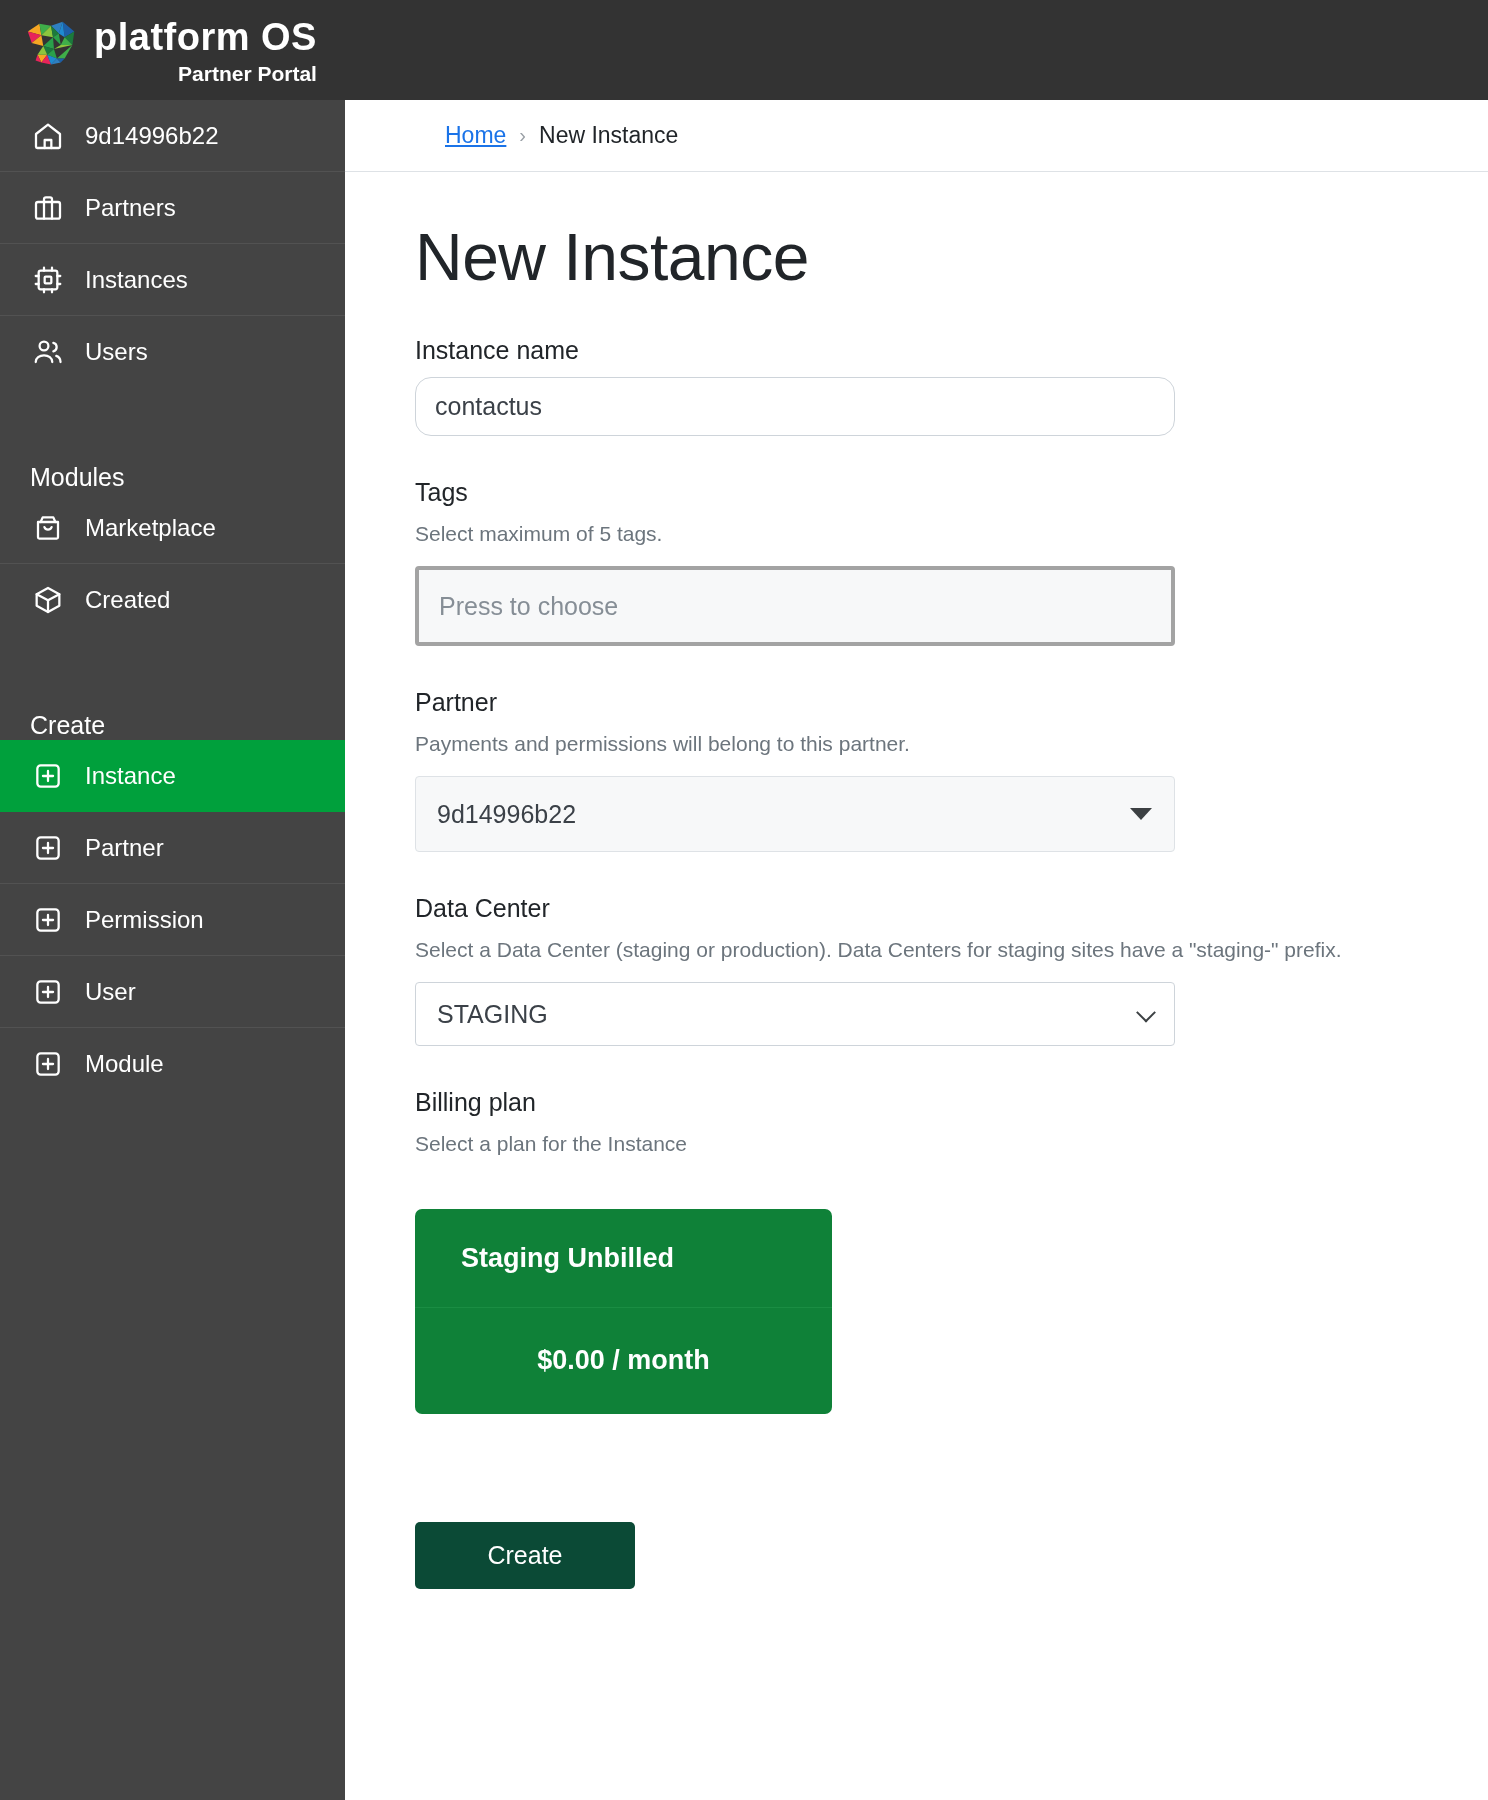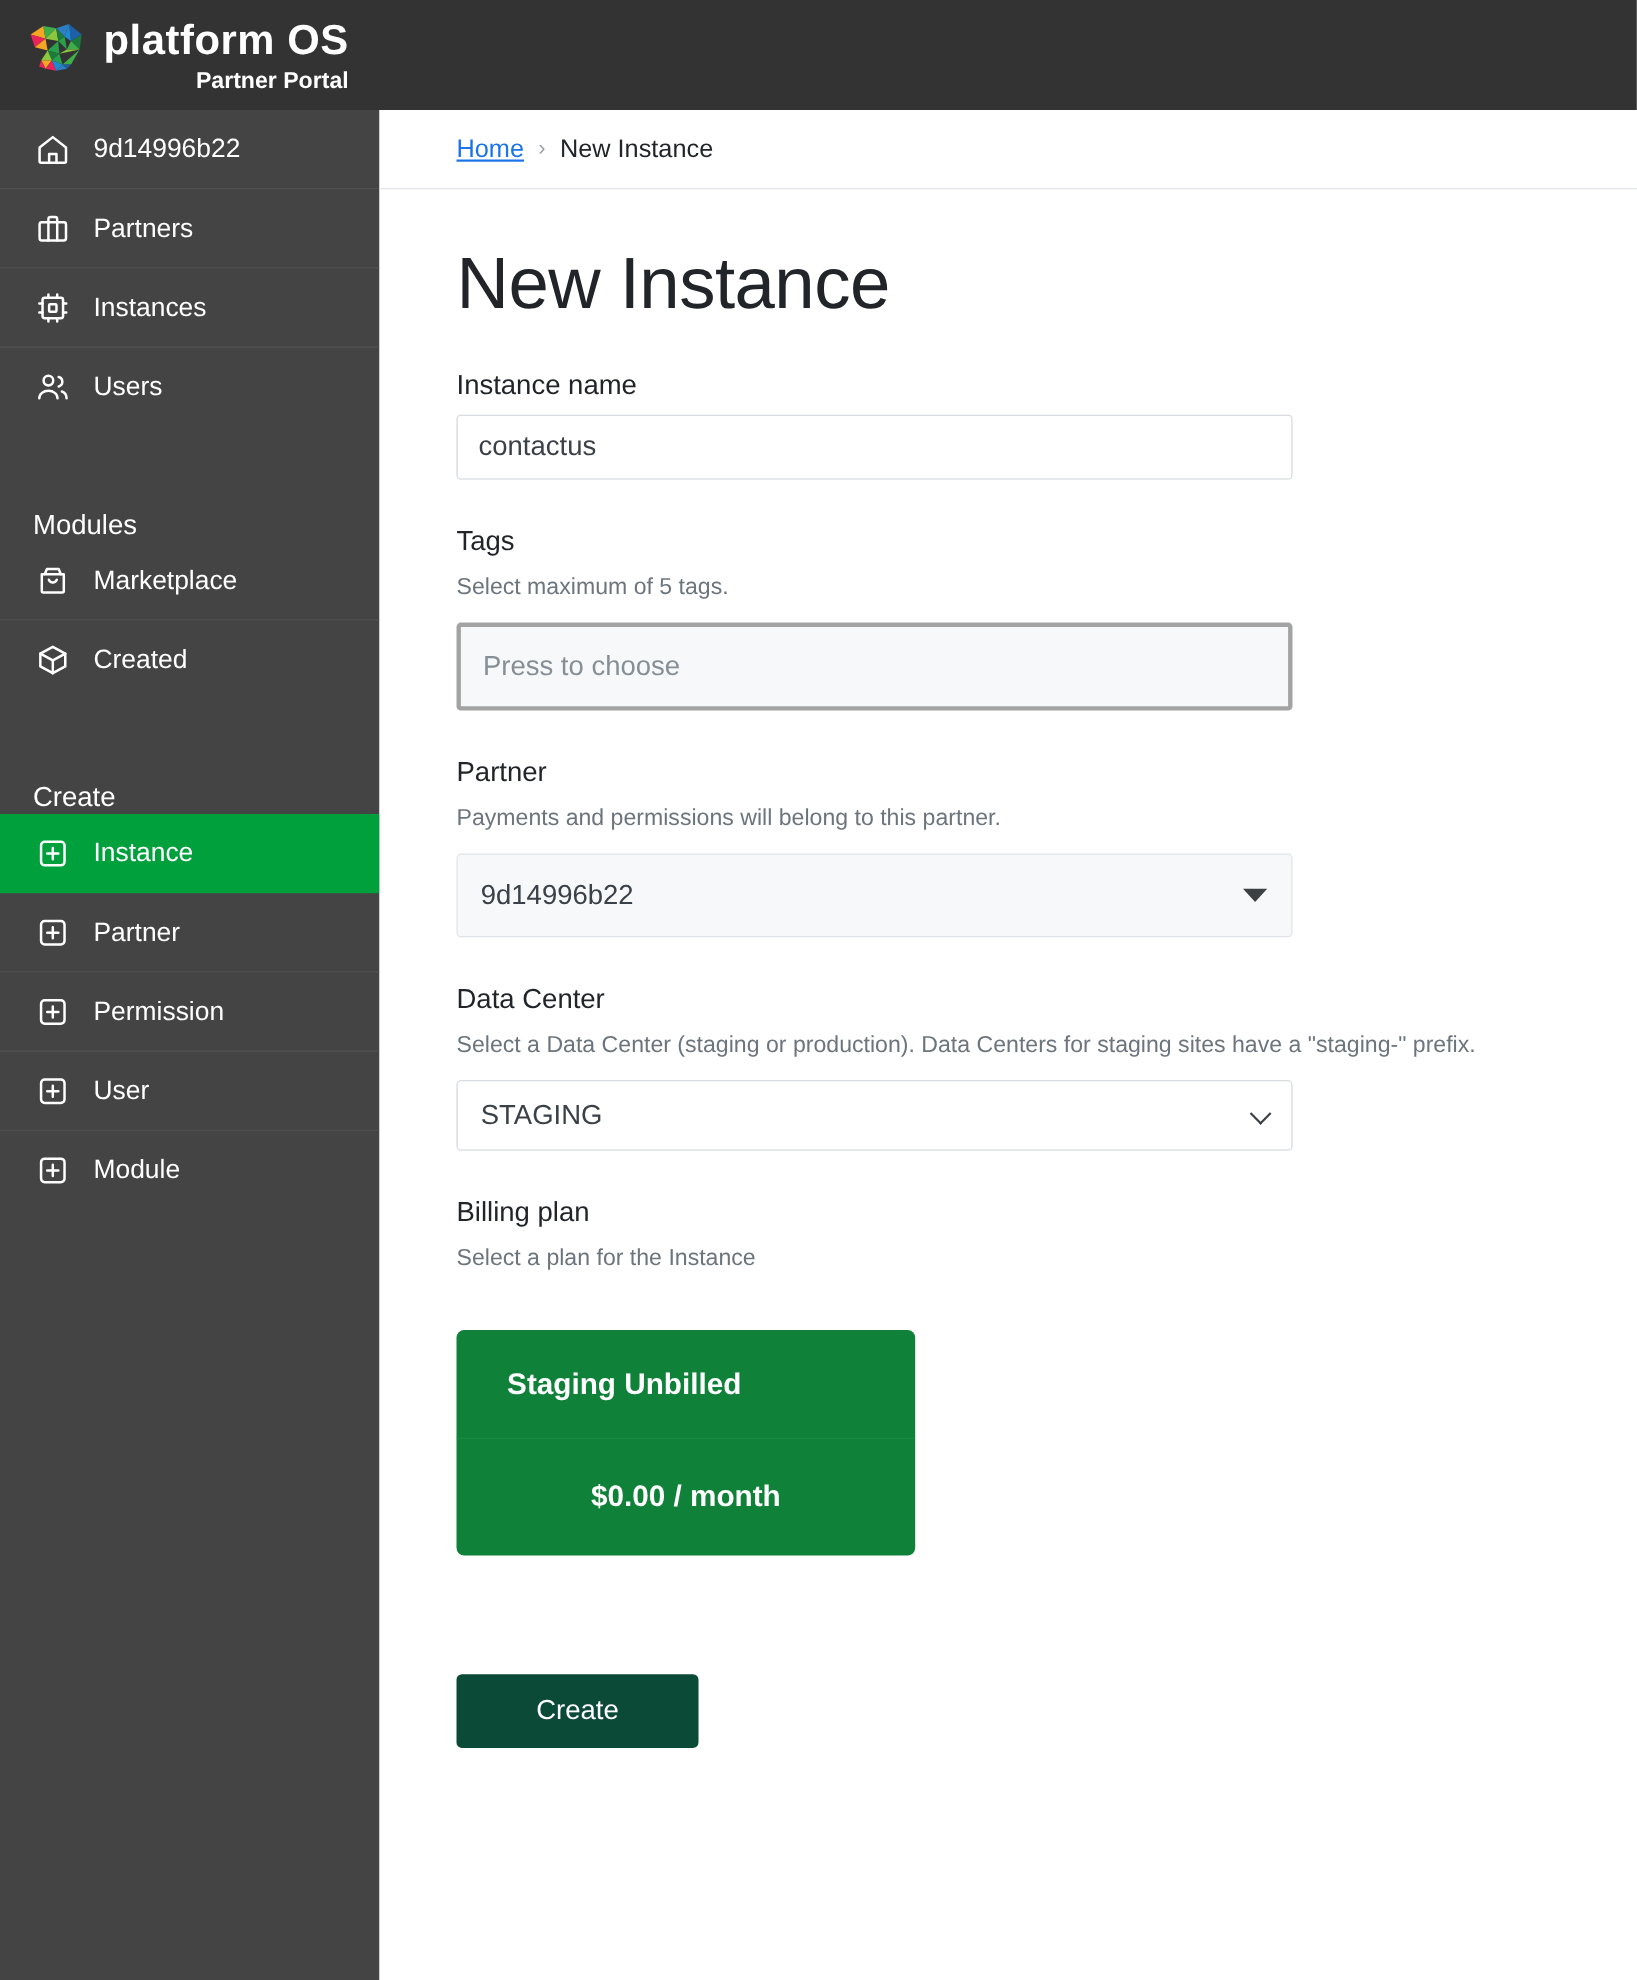--- a/index.html
+++ b/index.html
@@ -97,21 +97,21 @@
     top: 100px; left: 345px;
     width: 1143px;
     height: 1700px;
     background: #ffffff;
   }
   .breadcrumb {
     height: 72px;
     border-bottom: 1px solid #dee2e6;
     display: flex;
     align-items: center;
-    padding-left: 70px;
+    padding-left: 100px;
     font-size: 23px;
   }
   .crumb-link { color: #1a73e8; }
   .crumb-sep { color: #9aa0a6; margin: 0 13px; font-size: 20px; }
   .crumb-current { color: #212529; }
 
   .content { padding: 52px 70px 0 70px; }
   h1.page-title {
     font-size: 66px;
     font-weight: normal;
@@ -131,21 +131,21 @@
     color: #6c757d;
     margin-bottom: 17px;
     line-height: 30px;
   }
   .group { margin-bottom: 42px; }
 
   .text-input {
     width: 760px;
     height: 59px;
     border: 1px solid #ced4da;
-    border-radius: 4px;
+    border-radius: 16px;
     background: #ffffff;
     font-size: 25px;
     color: #3b4148;
     padding: 0 19px;
     font-family: "Liberation Sans", sans-serif;
     display: flex;
     align-items: center;
   }
 
   .tag-input {

